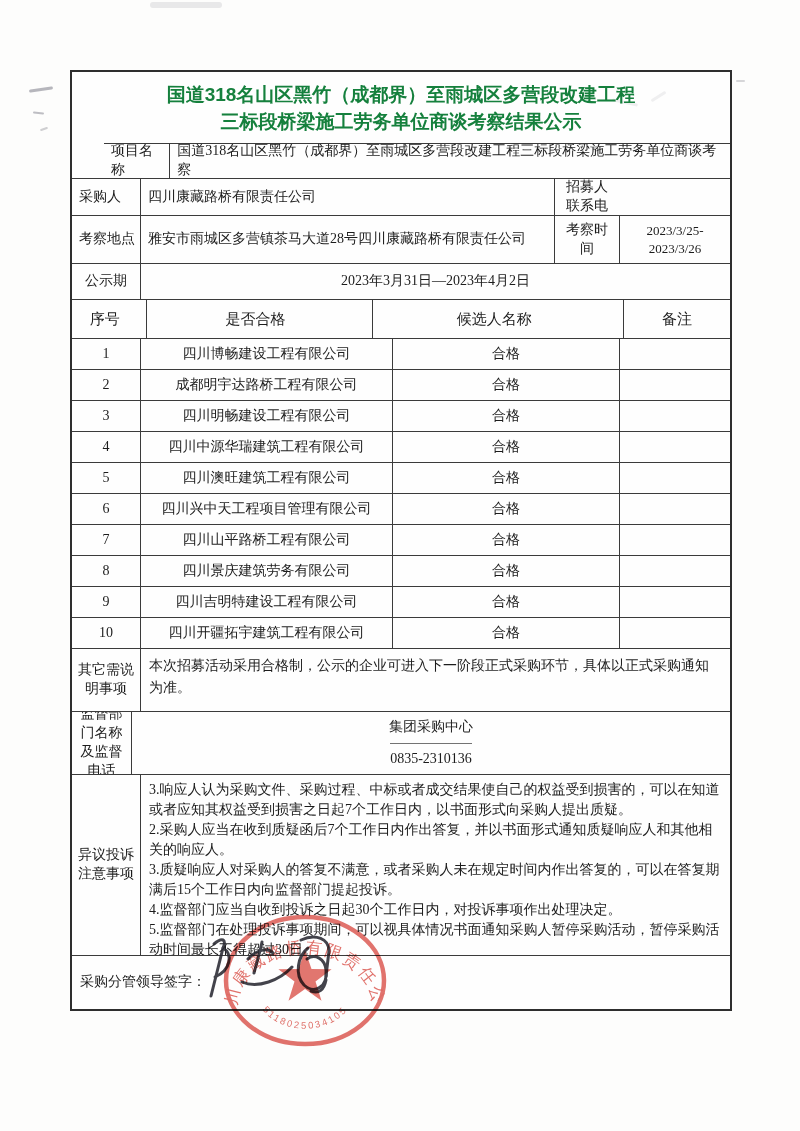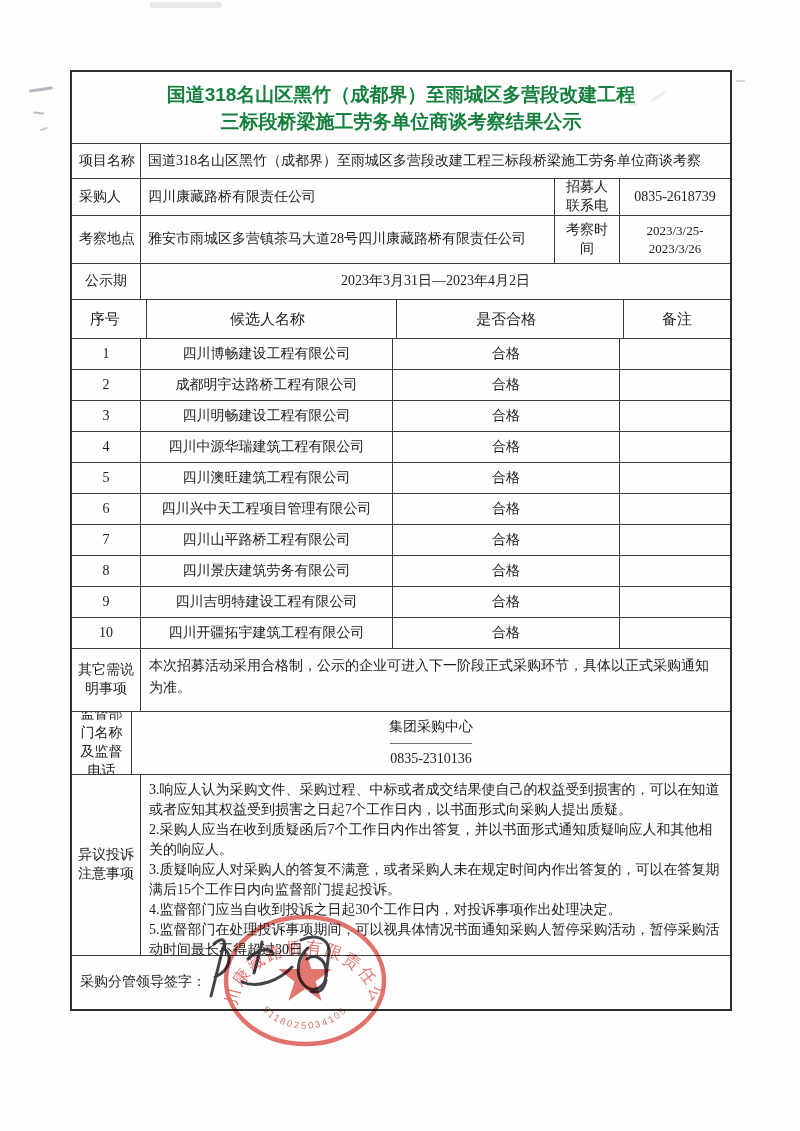--- a/index.html
+++ b/index.html
@@ -31,21 +31,21 @@
   
   .w-a{width:68px;}      
   .w-b{width:414px;}     
   .w-c{width:65px;}      
   .w-d{width:111px;}     
   .w-name{width:252px;}
   .w-q{width:227px;}
   .w-full{width:590px;}
   
   .h-title{height:71px;}
-  .h-r1{height:34px;}
+  .h-r1{height:34px;margin-left:32px;}
   .h-r2{height:36px;}
   .h-r3{height:47px;}
   .h-r4{height:35px;}
   .h-head{height:38px;gap:8px;}
   .h-cand{height:30px;}
   .h-other{height:62px;}
   .h-sup{height:62px;}
   .h-comp{height:180px;}
   .h-sig{height:53px;}
 
@@ -113,39 +113,38 @@
 
   <div class="row h-r1">
     <div class="cell first w-a left">项目名称</div>
     <div class="cell w-full left">国道318名山区黑竹（成都界）至雨城区多营段改建工程三标段桥梁施工劳务单位商谈考察</div>
   </div>
 
   <div class="row h-r2">
     <div class="cell first w-a left">采购人</div>
     <div class="cell w-b left">四川康藏路桥有限责任公司</div>
     <div class="cell w-c padlab">招募人联系电</div>
-    <div class="cell w-d">0835-2618739</div>
   </div>
 
   <div class="row h-r3">
     <div class="cell first w-a left">考察地点</div>
     <div class="cell w-b left">雅安市雨城区多营镇茶马大道28号四川康藏路桥有限责任公司</div>
     <div class="cell w-c padlab">考察时间</div>
     <div class="cell w-d small13" style="padding:0 6px;">2023/3/25-2023/3/26</div>
   </div>
 
   <div class="row h-r4">
     <div class="cell first w-a">公示期</div>
     <div class="cell w-full">2023年3月31日—2023年4月2日</div>
   </div>
 
   <div class="row h-head">
     <div class="cell first w-a hdr">序号</div>
+    <div class="cell w-q hdr">是否合格</div>
     <div class="cell w-name hdr">候选人名称</div>
-    <div class="cell w-q hdr">是否合格</div>
     <div class="cell w-d hdr">备注</div>
   </div>
 
   <div class="row h-cand">
     <div class="cell first w-a">1</div>
     <div class="cell w-name">四川博畅建设工程有限公司</div>
     <div class="cell w-q">合格</div>
     <div class="cell w-d"></div>
   </div>
   <div class="row h-cand">

